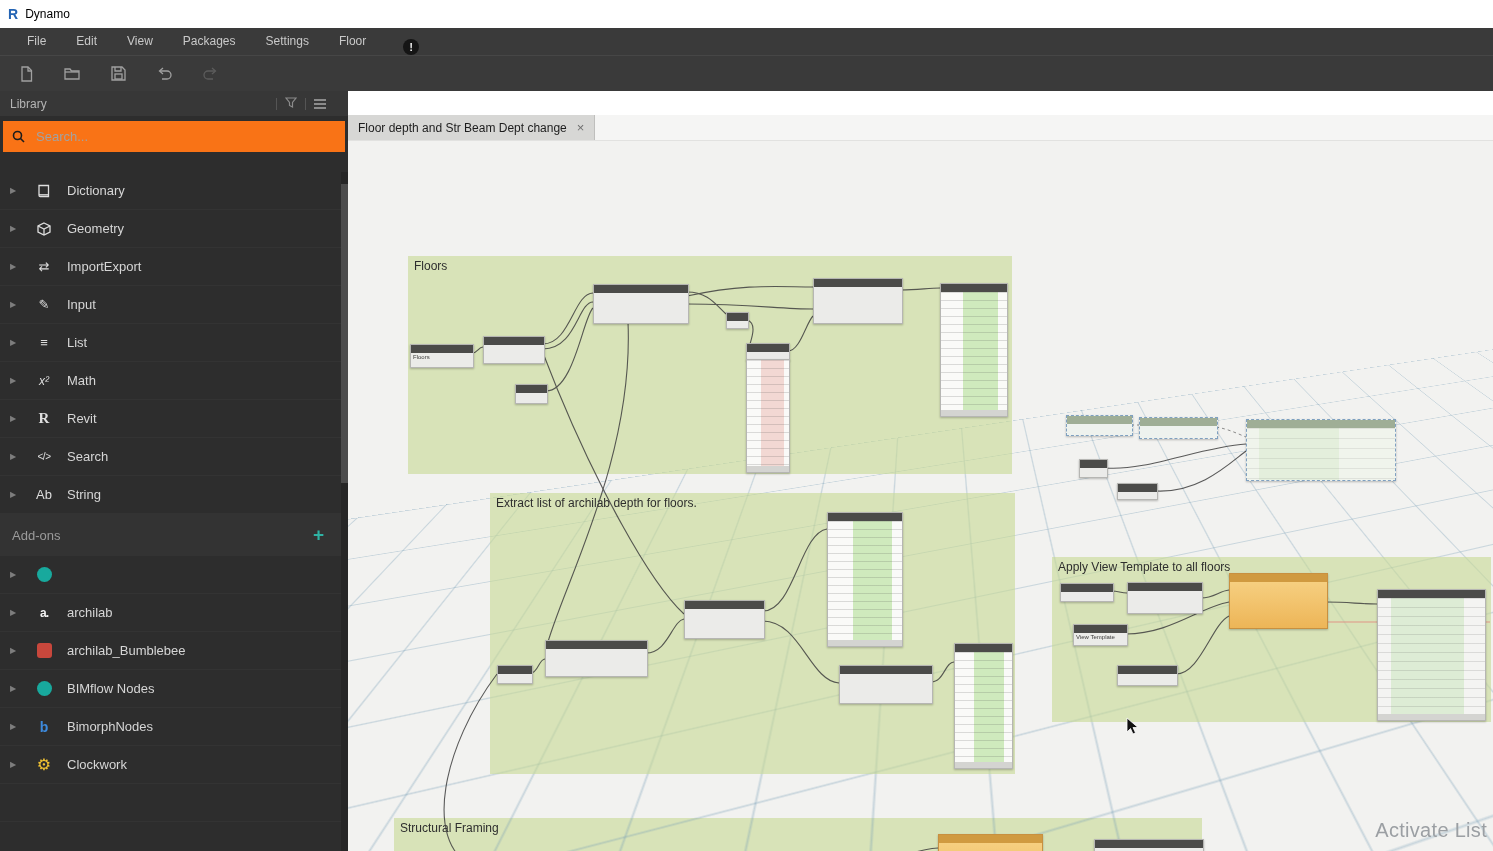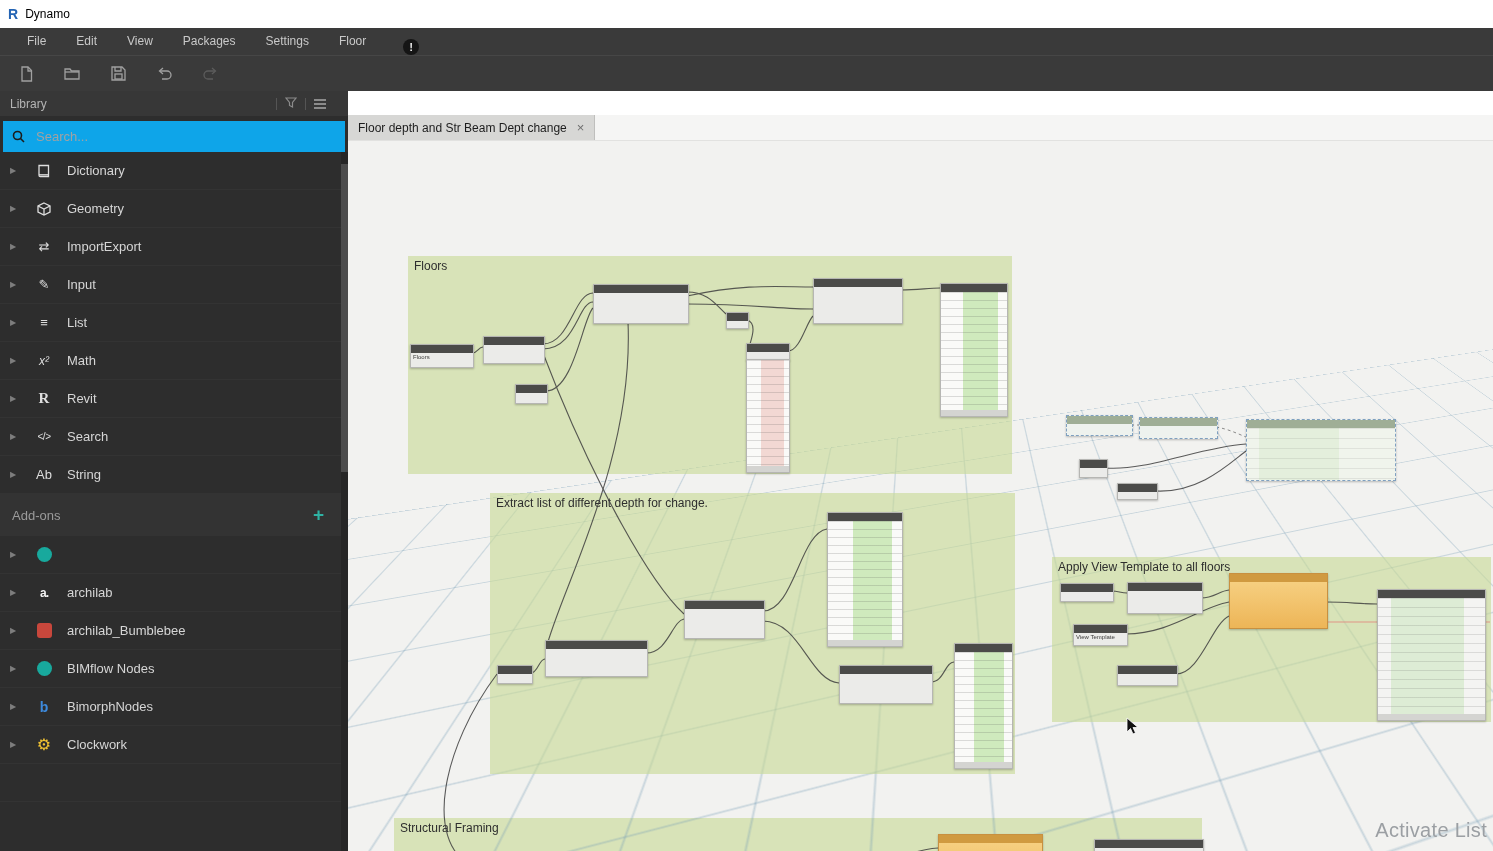--- a/index.html
+++ b/index.html
@@ -27,21 +27,21 @@
   .main{display:flex;height:761px;border-radius:8px;}
 
   
   .library{width:348px;background:#2d2d2d;display:flex;flex-direction:column;position:relative;flex:none;}
   .lib-header{height:25px;background:#373737;color:#b4b4b4;font-size:12px;display:flex;align-items:center;padding:0 10px;}
   .hdr-icons{margin-left:auto;display:flex;align-items:center;gap:8px;color:#8b8b8b;padding-right:12px;}
   .vsep{width:1px;height:12px;background:#555;}
   .hicon svg{stroke:currentColor;fill:none;stroke-width:1.2;}
   .hamburger{display:flex;flex-direction:column;gap:2px;}
   .hamburger i{display:block;width:12px;height:2px;background:#8b8b8b;}
-  .searchbox{margin:5px 3px 0 3px;height:31px;background:#0ea5e9;display:flex;align-items:center;padding:0 9px;gap:9px;flex:none;}
+  .searchbox{margin:5px 3px 20px 3px;height:31px;background:#f97316;display:flex;align-items:center;padding:0 9px;gap:9px;flex:none;}
   .searchbox svg{stroke:#1c1c1c;fill:none;stroke-width:1.6;flex:none;}
   .searchbox input{flex:1;border:0;outline:0;font-size:13px;color:#333;font-family:"Liberation Sans",sans-serif;background:transparent;}
   .searchbox input::placeholder{color:#a2a2a2;}
   .lib-list{flex:1;overflow:hidden;position:relative;}
   .lib-row{height:37px;display:flex;align-items:center;padding-left:10px;color:#d6d6d6;font-size:13px;
            border-bottom:1px solid rgba(255,255,255,0.03);cursor:default;}
   .arrow{width:15px;color:#7d7d7d;font-size:8px;flex:none;}
   .arrow::before{content:"▶";}
   .licon{width:22px;margin:0 12px 0 8px;display:flex;align-items:center;justify-content:center;color:#dedede;font-size:13px;flex:none;}
   .licon svg{stroke:#dedede;fill:none;stroke-width:1.3;}
@@ -314,21 +314,21 @@
         </div>
       </div>
 
       <div class="canvas">
         <div class="grid-plane"></div>
 
         <div class="group" style="left:60px;top:115px;width:604px;height:218px">
           <div class="gtitle">Floors</div>
         </div>
         <div class="group" style="left:142px;top:352px;width:525px;height:281px">
-          <div class="gtitle">Extract list of different depth for change.</div>
+          <div class="gtitle">Extract list of archilab depth for floors.</div>
         </div>
         <div class="group" style="left:704px;top:416px;width:439px;height:165px">
           <div class="gtitle">Apply View Template to all floors</div>
         </div>
         <div class="group" style="left:46px;top:677px;width:808px;height:174px">
           <div class="gtitle">Structural Framing</div>
         </div>
 
         <svg class="wires" width="1145" height="736" viewBox="0 0 1145 736">
           <g fill="none" stroke="#3f3f3f" stroke-width="1.1" opacity="0.85">

